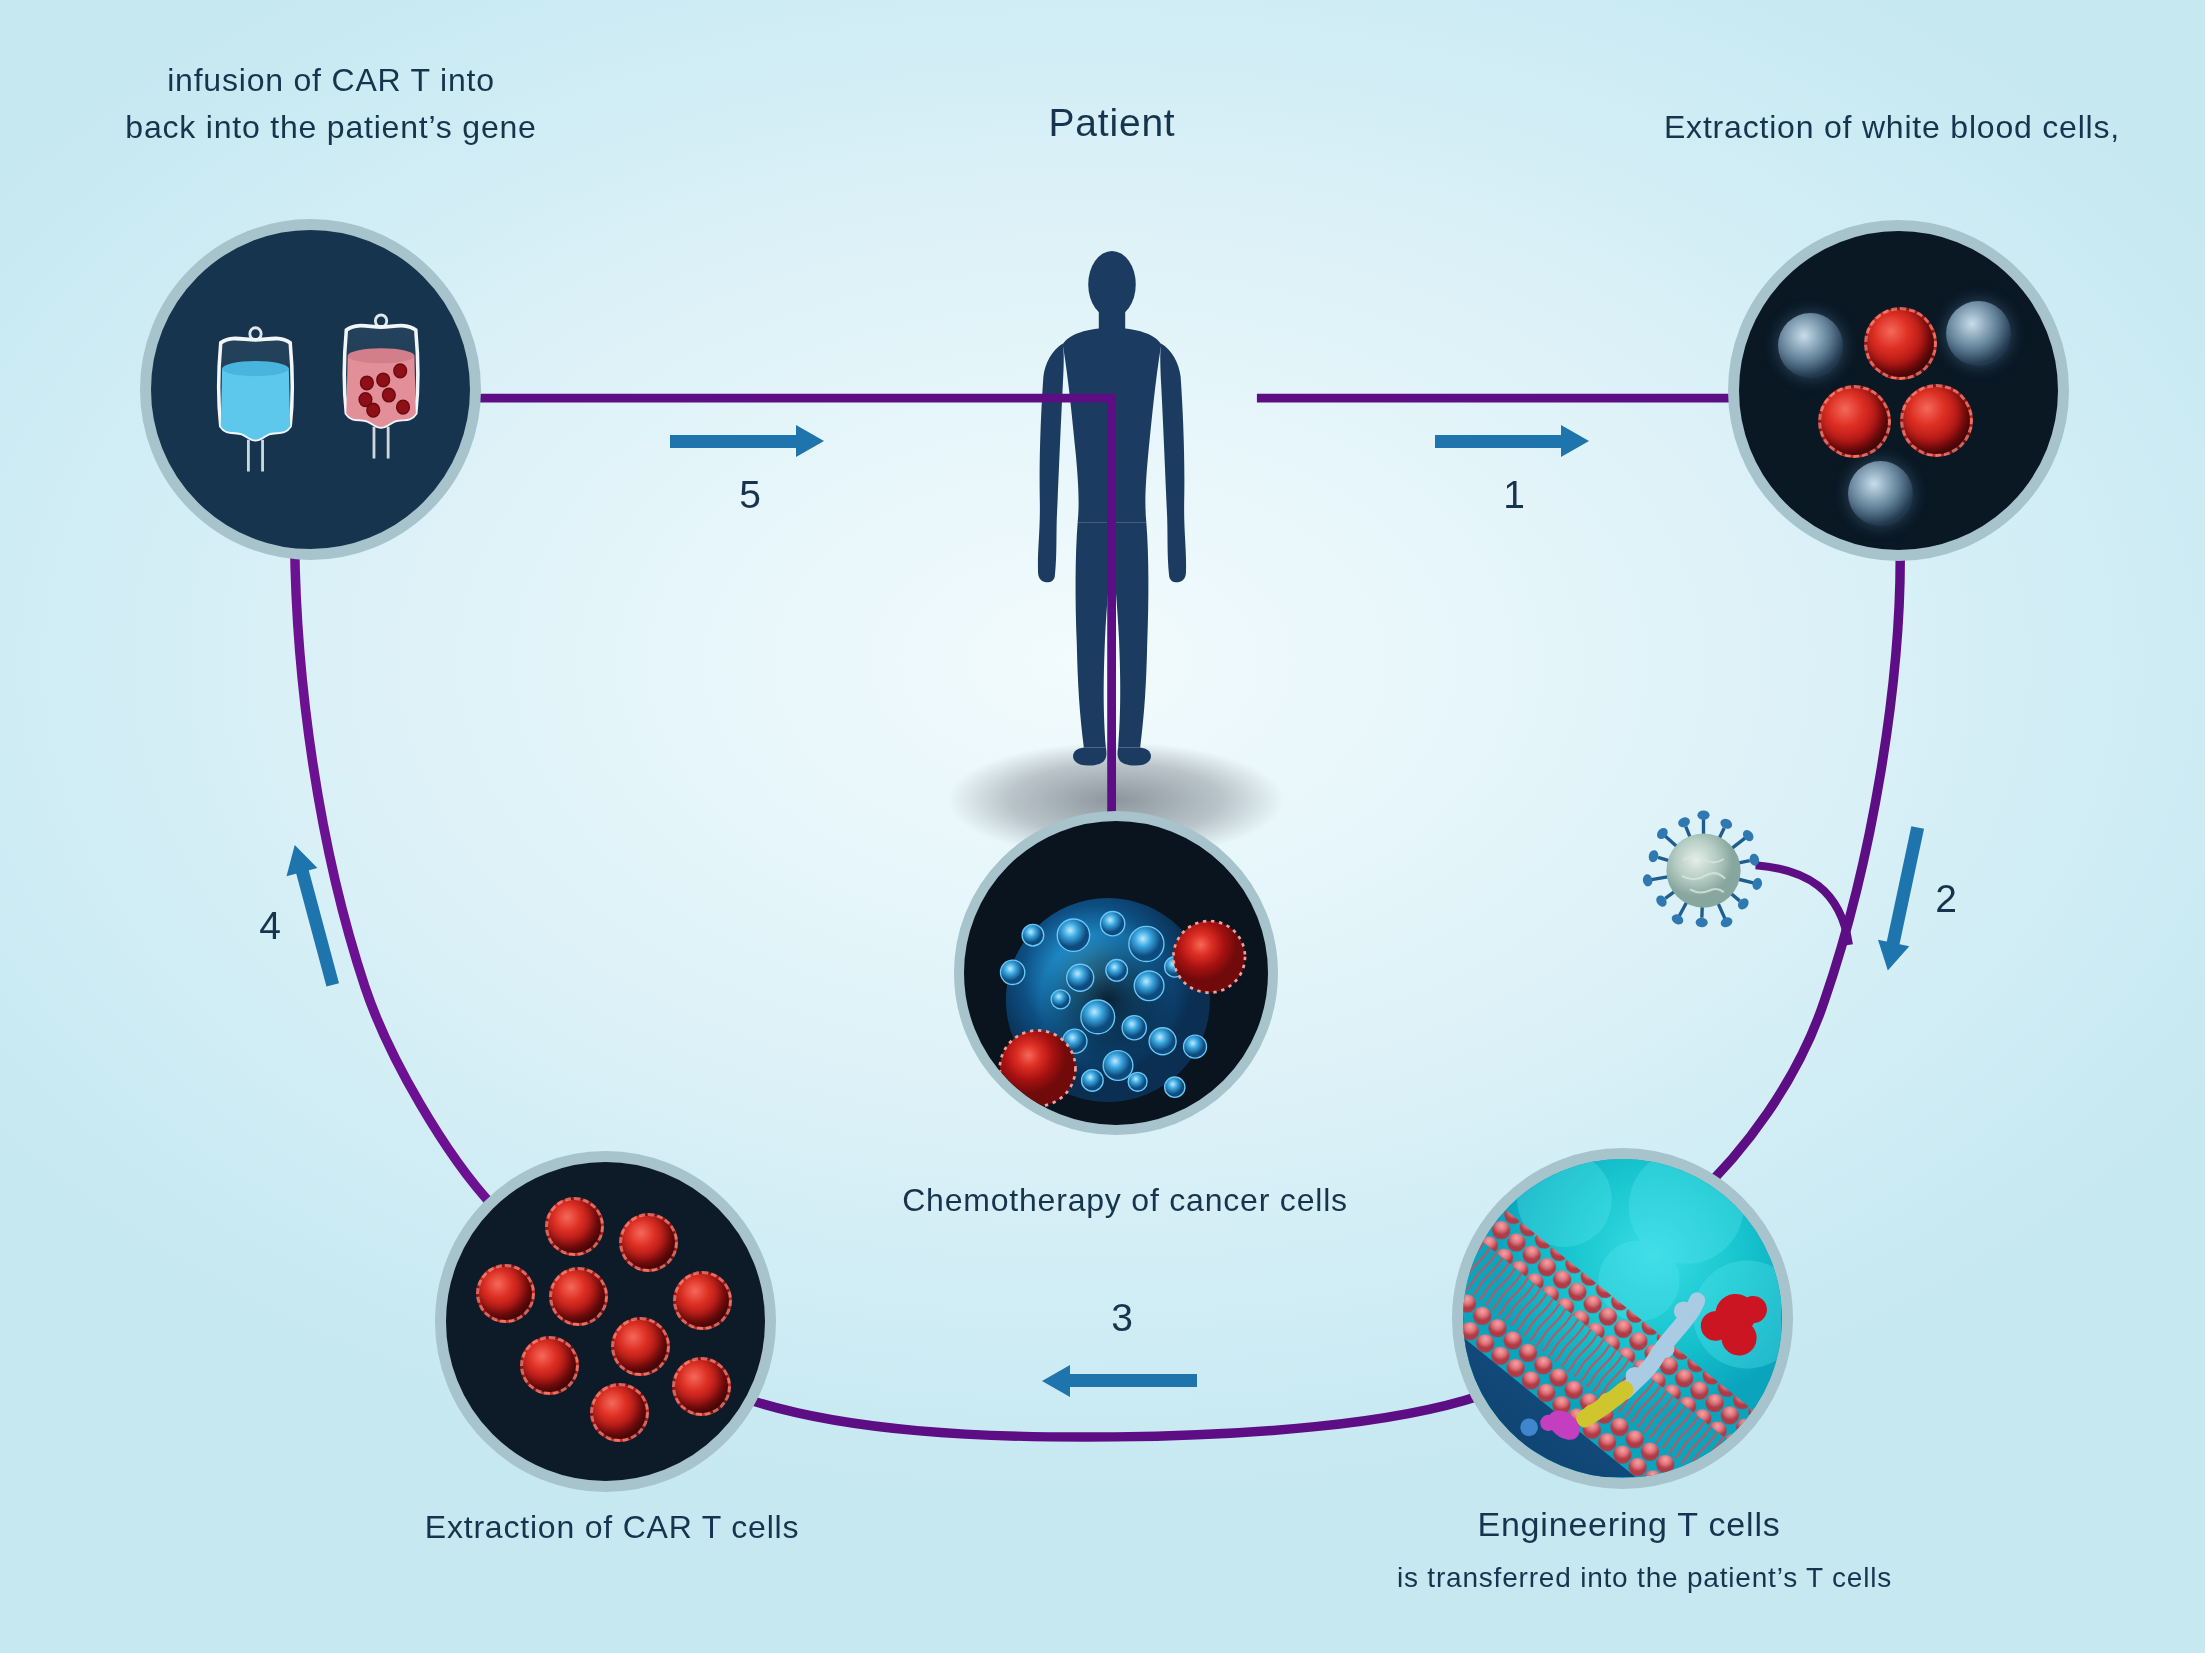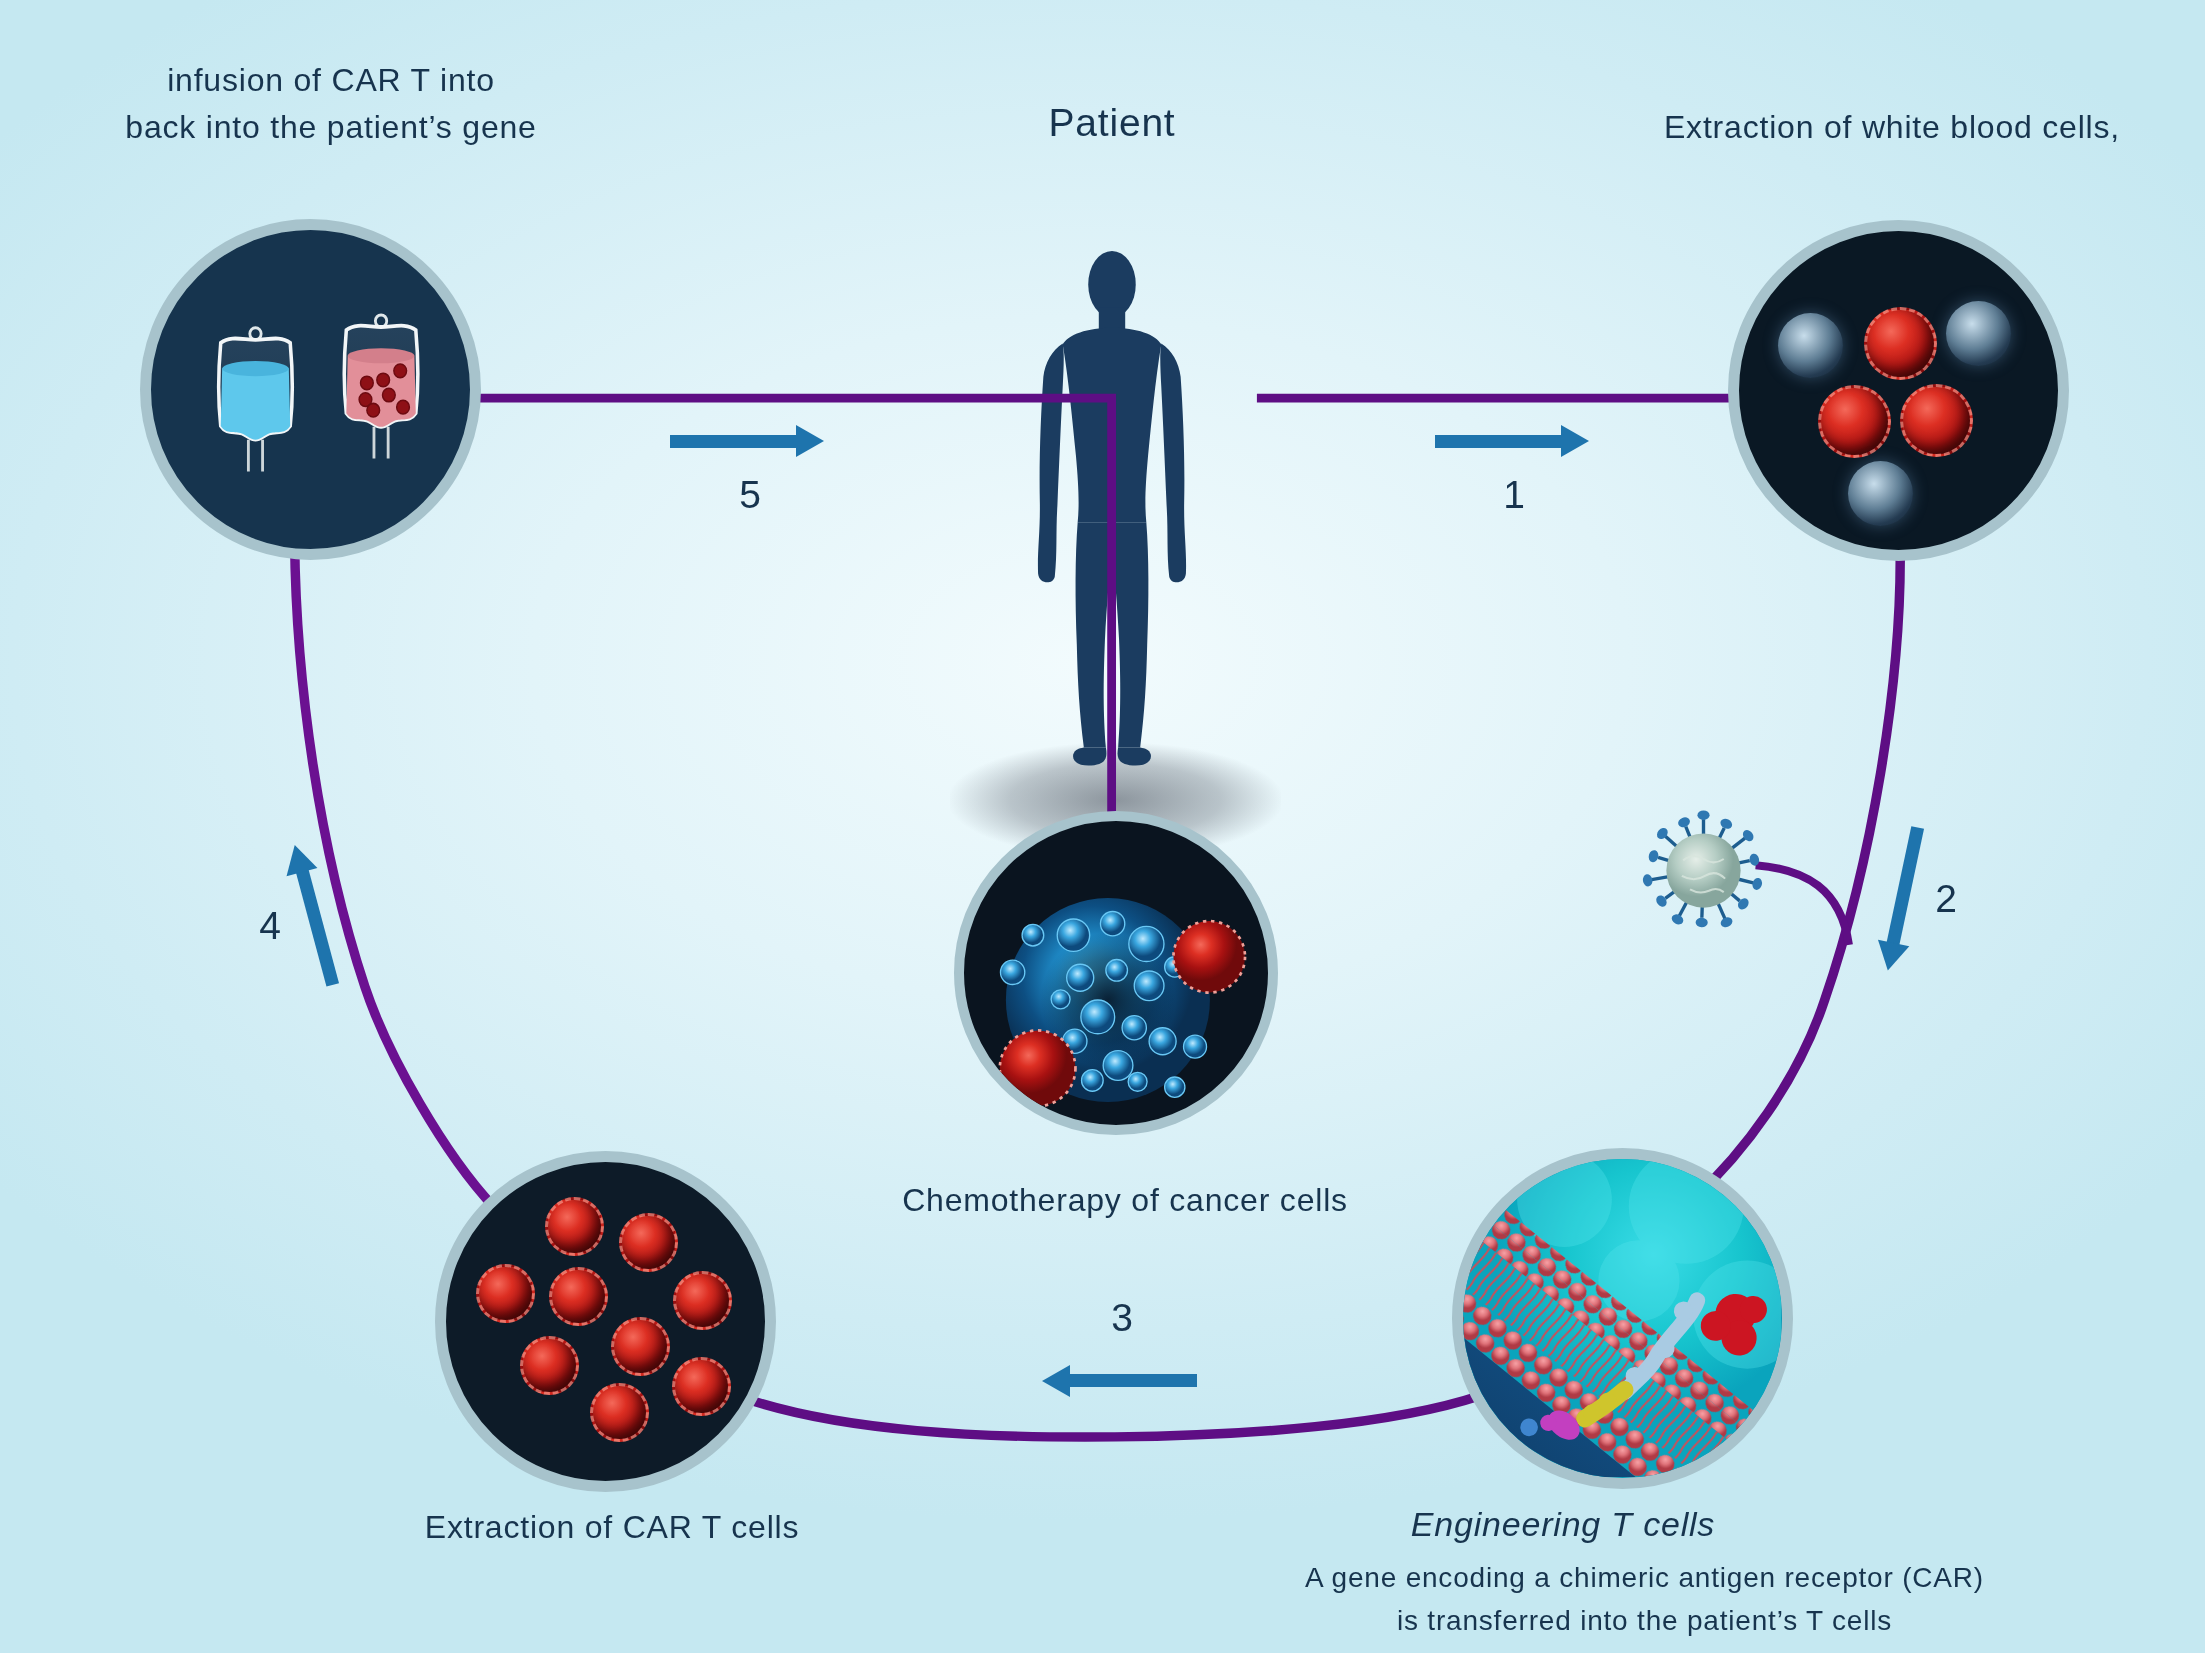--- a/index.html
+++ b/index.html
@@ -385,22 +385,21 @@
   </div>
 
   <div class="caption cap-lg" style="left:821px; top:1177px; width:608px;">
     <div class="ln">Chemotherapy of cancer cells</div>
   </div>
 
   <div class="caption cap-lg" style="left:308px; top:1504px; width:608px;">
     <div class="ln">Extraction of CAR T cells</div>
   </div>
 
-  <div class="caption cap-md" style="left:1259px; top:1504px; width:608px;font-style:italic;">
+  <div class="caption cap-md" style="left:1325px; top:1504px; width:608px;">
     <div class="ln">Engineering T cells</div>
   </div>
   <div class="caption cap-sm" style="left:1239px; top:1556px; width:811px;">
-    <div class="ln">A gene encoding a chimeric antigen receptor (CAR)</div>
     <div class="ln">is transferred into the patient’s T cells</div>
   </div>
 
 </div>
 
 
 </body></html>

